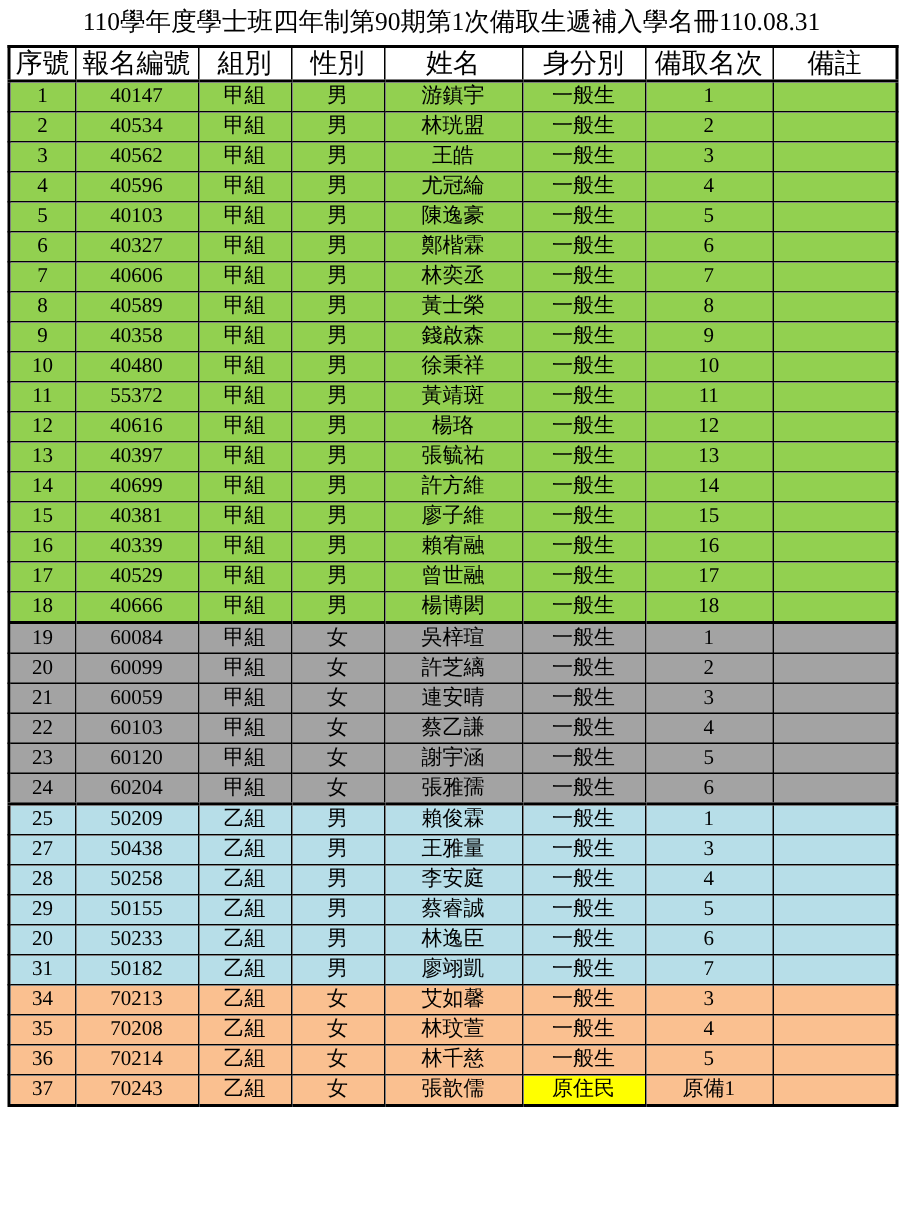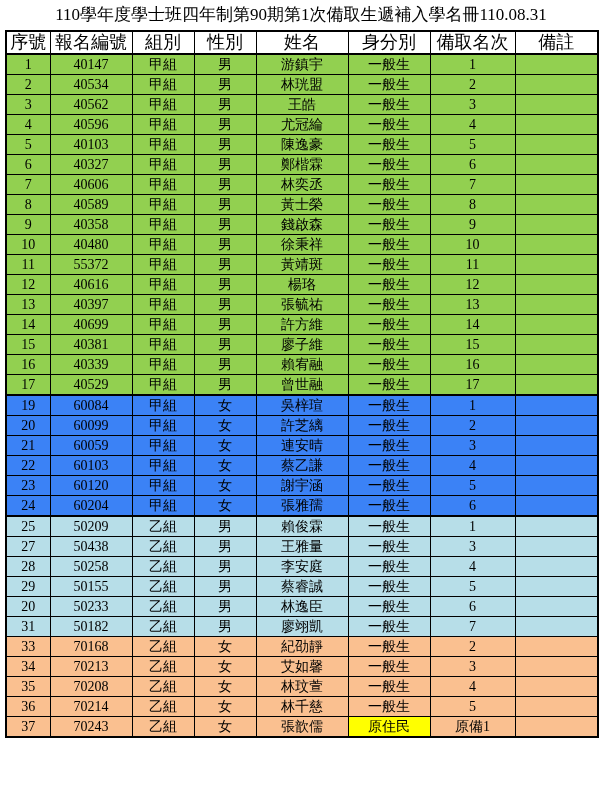--- a/index.html
+++ b/index.html
@@ -62,21 +62,21 @@
   table.roster thead th {
     background: #ffffff;
     font-weight: normal;
     height: 21px;
     line-height: 21px;
     font-size: 18px;
     border-bottom: 2px solid #000;
   }
   
   tr.band-green  td { background: #92d050; }
-  tr.band-purple td { background: #3b82f6; }
+  tr.band-purple td { background: #a3a3a3; }
   tr.band-blue   td { background: #b7dee8; margin-left: 35px; }
   tr.band-orange td { background: #fac090; }
 
   td.hl-yellow { background: #ffff00 !important; }
 
   
   tr.band-start td { border-top: 2px solid #000; }
   tr.last-row td   { border-bottom: 2px solid #000; }
 </style>
 </head>
@@ -273,20 +273,30 @@
         <tr class="band-green">
           <td>17</td>
           <td>40529</td>
           <td>甲組</td>
           <td>男</td>
           <td>曾世融</td>
           <td>一般生</td>
           <td>17</td>
           <td></td>
         </tr>
+        <tr class="band-green">
+          <td>18</td>
+          <td>40666</td>
+          <td>甲組</td>
+          <td>男</td>
+          <td>楊博閎</td>
+          <td>一般生</td>
+          <td>18</td>
+          <td></td>
+        </tr>
         <tr class="band-purple band-start">
           <td>19</td>
           <td>60084</td>
           <td>甲組</td>
           <td>女</td>
           <td>吳梓瑄</td>
           <td>一般生</td>
           <td>1</td>
           <td></td>
         </tr>
@@ -394,30 +404,20 @@
           <td>31</td>
           <td>50182</td>
           <td>乙組</td>
           <td>男</td>
           <td>廖翊凱</td>
           <td>一般生</td>
           <td>7</td>
           <td></td>
         </tr>
         <tr class="band-orange">
-          <td>33</td>
-          <td>70168</td>
-          <td>乙組</td>
-          <td>女</td>
-          <td>紀劭靜</td>
-          <td>一般生</td>
-          <td>2</td>
-          <td></td>
-        </tr>
-        <tr class="band-orange">
           <td>34</td>
           <td>70213</td>
           <td>乙組</td>
           <td>女</td>
           <td>艾如馨</td>
           <td>一般生</td>
           <td>3</td>
           <td></td>
         </tr>
         <tr class="band-orange">

